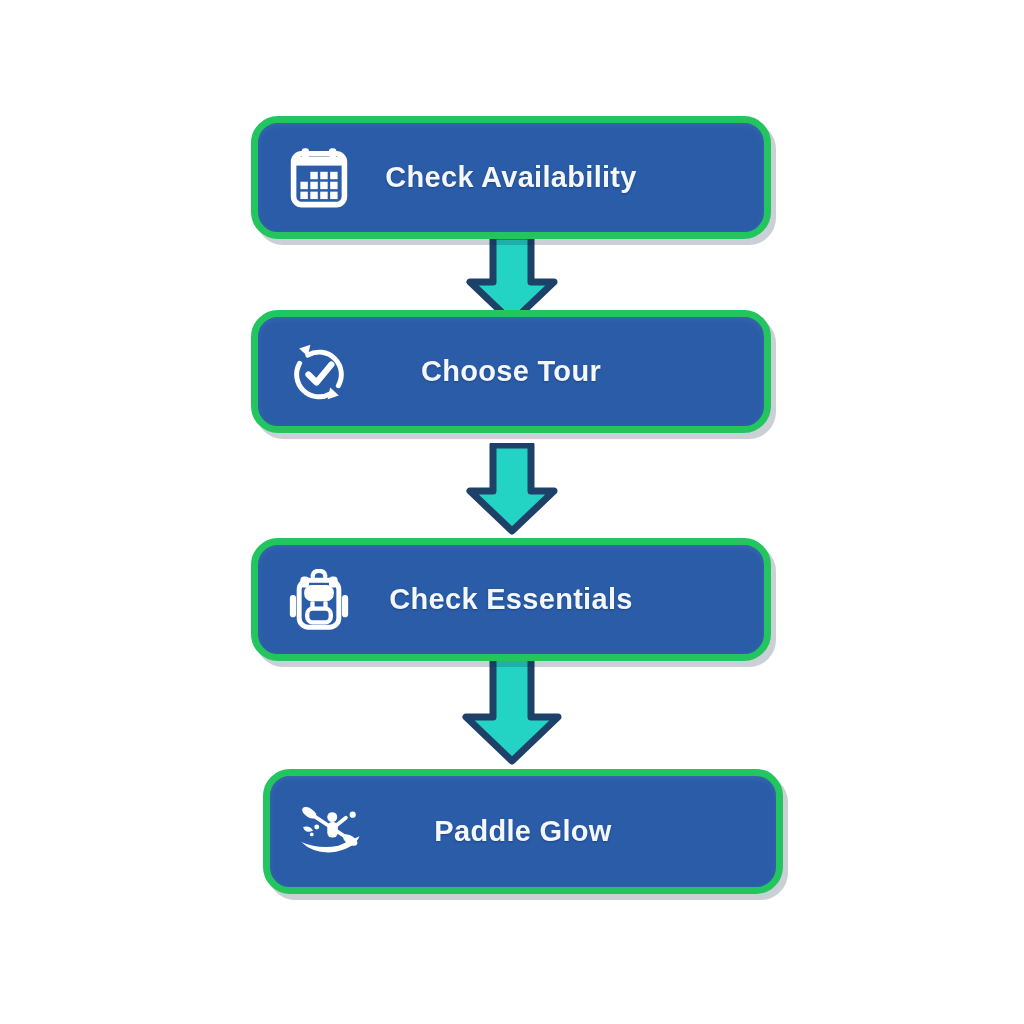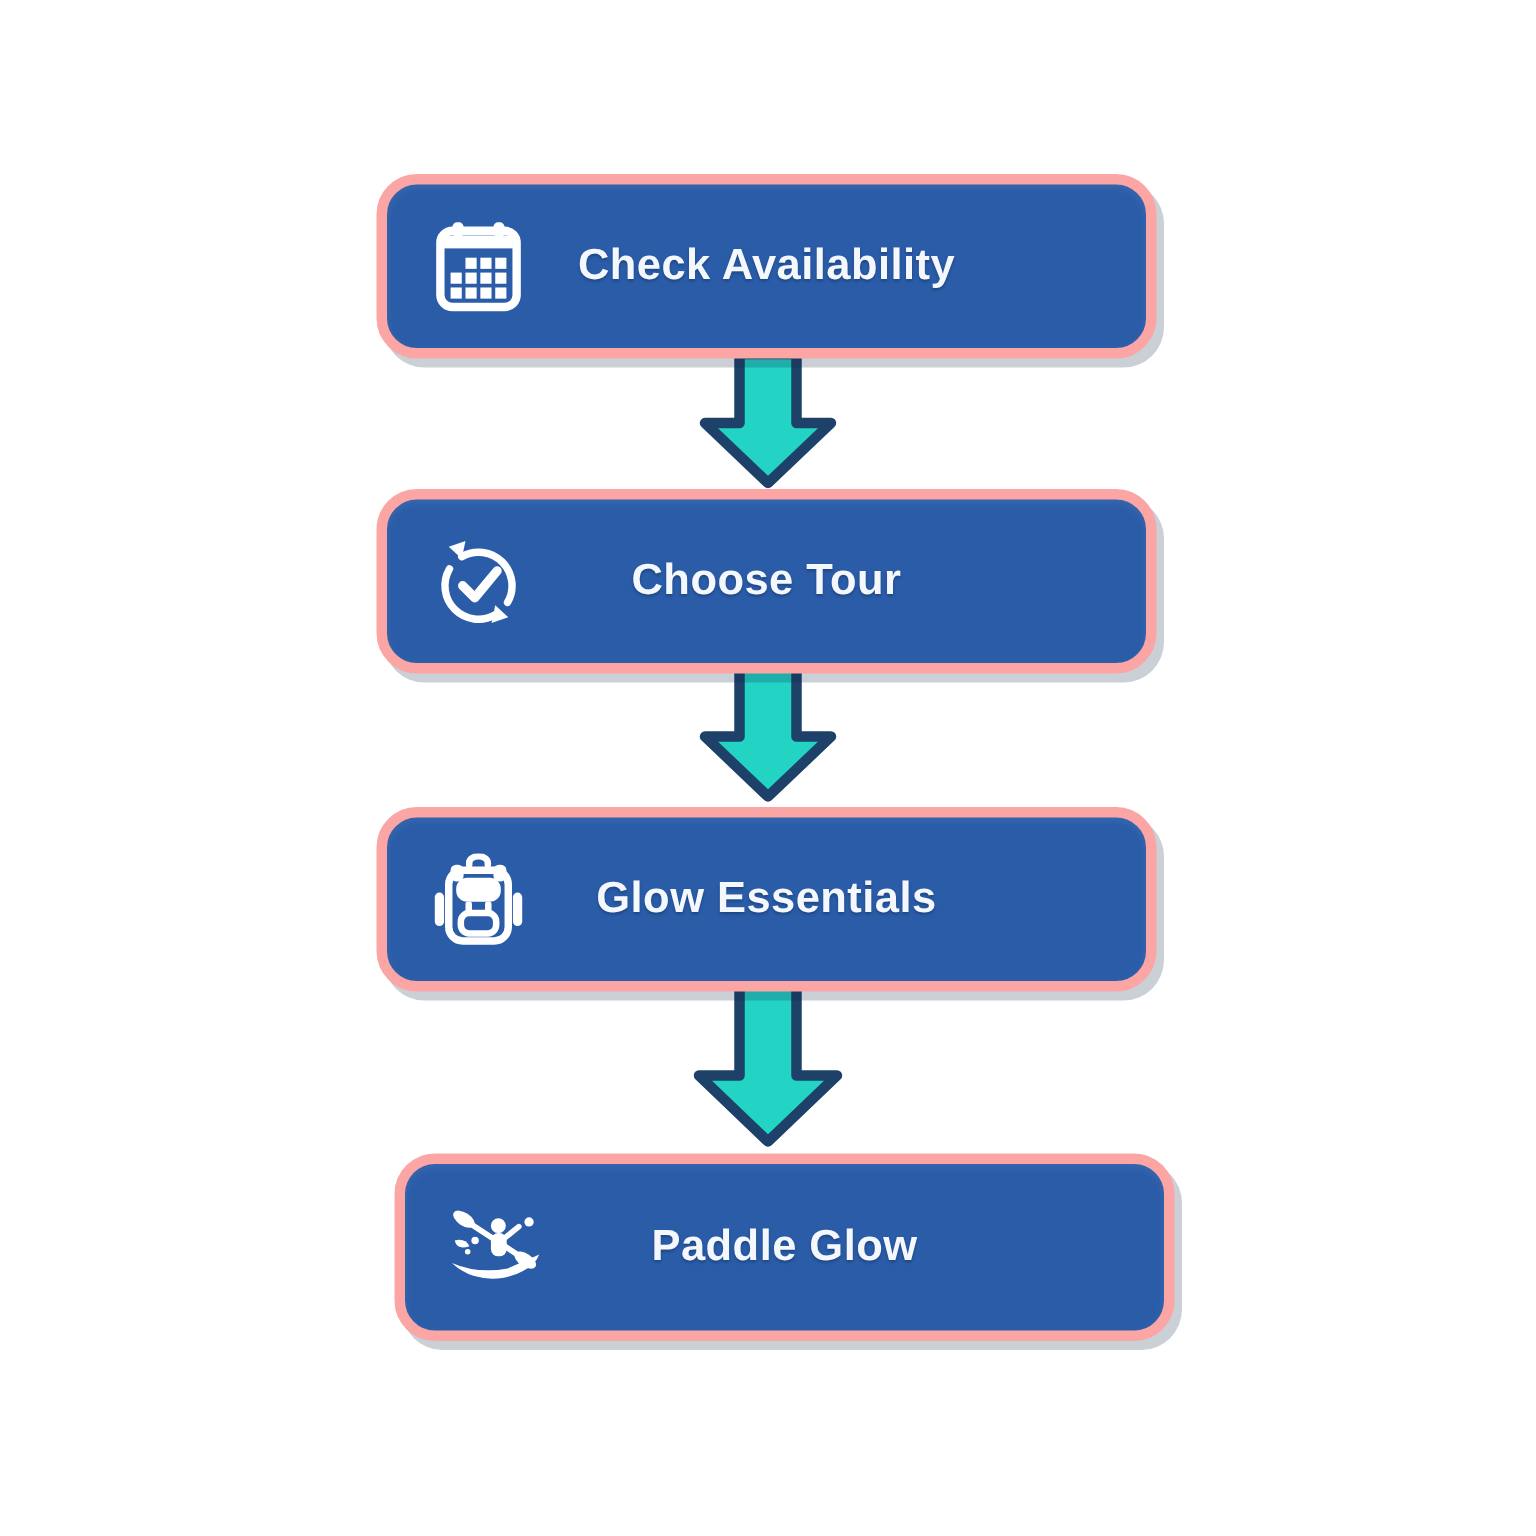--- a/index.html
+++ b/index.html
@@ -14,21 +14,21 @@
     width: 1024px;
     height: 1024px;
     background: #ffffff;
   }
   .step {
     position: absolute;
     left: 251px;
     width: 520px;
     height: 123px;
     background: #2a5ca8;
-    border: 7px solid #fca5a5;
+    border: 7px solid #22c55e;
     border-radius: 27px;
     box-shadow: 5px 6px 0 rgba(16, 42, 74, 0.22), inset 0 2px 6px rgba(255,255,255,0.08);
     z-index: 2;
   }
   .step .icon {
     position: absolute;
     left: 30px;
     top: 50%;
     transform: translateY(-50%);
     width: 62px;
@@ -85,21 +85,21 @@
     </span>
     <span class="label">Check Availability</span>
   </section>
 
   <div class="connector" style="top:234px; left:464px; width:96px; height:92px;">
     <svg viewBox="0 0 96 92" aria-hidden="true">
       <polygon points="29,2 67,2 67,48 90,48 48,88 6,48 29,48" fill="#23d4c4" stroke="#1d4168" stroke-width="7" stroke-linejoin="round"></polygon>
     </svg>
   </div>
 
-  <section class="step" style="top:326px;">
+  <section class="step" style="top:310px;">
     <span class="icon" aria-label="sync-check-icon">
       <svg viewBox="0 0 100 100" aria-hidden="true">
         <path d="M32 22.8 A36 36 0 0 1 81.2 72" fill="none" stroke="#fff" stroke-width="8" stroke-linecap="round"></path>
         <path d="M68 85.2 A36 36 0 0 1 18.8 36" fill="none" stroke="#fff" stroke-width="8" stroke-linecap="round"></path>
         <polygon points="36,6 18,12 32,25" fill="#fff"></polygon>
         <polygon points="64,94 82,88 68,75" fill="#fff"></polygon>
         <path d="M33 54 L46 67 L70 38" fill="none" stroke="#fff" stroke-width="10" stroke-linecap="round" stroke-linejoin="round"></path>
       </svg>
     </span>
     <span class="label">Choose Tour</span>
@@ -119,21 +119,21 @@
         <rect x="66" y="12" width="14" height="18" rx="6" fill="#fff"></rect>
         <rect x="18" y="18" width="64" height="76" rx="15" fill="none" stroke="#fff" stroke-width="8"></rect>
         <rect x="26" y="26" width="48" height="26" rx="12" fill="#fff"></rect>
         <rect x="36" y="52" width="7" height="12" rx="2" fill="#fff"></rect>
         <rect x="57" y="52" width="7" height="12" rx="2" fill="#fff"></rect>
         <rect x="31" y="64" width="38" height="22" rx="9" fill="none" stroke="#fff" stroke-width="7"></rect>
         <rect x="3" y="42" width="10" height="36" rx="5" fill="#fff"></rect>
         <rect x="87" y="42" width="10" height="36" rx="5" fill="#fff"></rect>
       </svg>
     </span>
-    <span class="label">Glow Essentials</span>
+    <span class="label">Check Essentials</span>
   </section>
 
   <div class="connector" style="top:655px; left:460px; width:104px; height:110px;">
     <svg viewBox="0 0 104 110" aria-hidden="true">
       <polygon points="33,2 71,2 71,62 98,62 52,106 6,62 33,62" fill="#23d4c4" stroke="#1d4168" stroke-width="7" stroke-linejoin="round"></polygon>
     </svg>
   </div>
 
   <section class="step" style="top:769px; height:125px;margin-left:12px;">
     <span class="icon" aria-label="kayak-icon">

